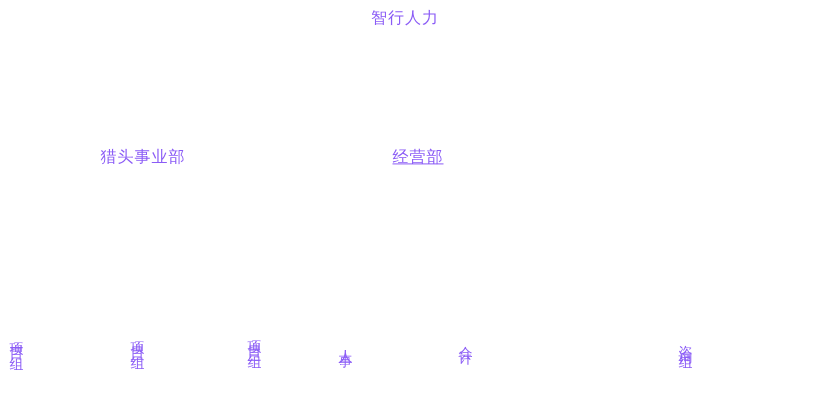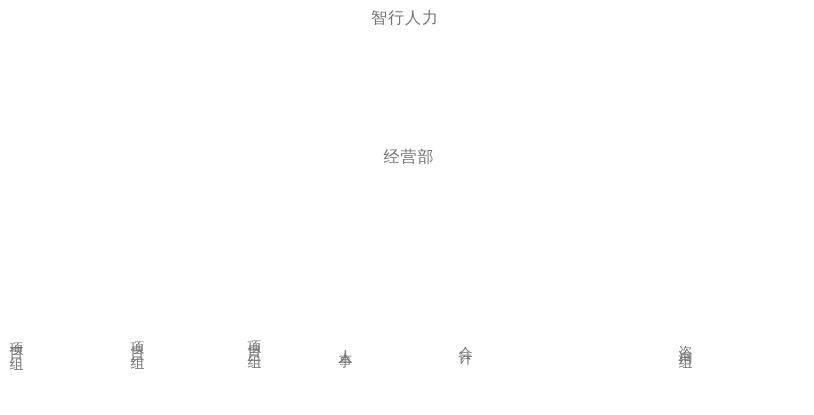--- a/index.html
+++ b/index.html
@@ -7,21 +7,21 @@
     padding: 0;
     background: #ffffff;
   }
   .canvas {
     position: relative;
     width: 814px;
     height: 415px;
     background: #ffffff;
     overflow: hidden;
     font-family: "DejaVu Sans", "Liberation Sans", sans-serif;
-    color: #737373;
+    color: #8b5cf6;
   }
   .node {
     position: absolute;
     transform: translate(-50%, -50%);
     white-space: nowrap;
     cursor: pointer;
     user-select: none;
   }
   .h-node {
     font-size: 16px;
@@ -36,21 +36,22 @@
     line-height: 1;
   }
 </style>
 </head>
 <body>
 
 <div class="canvas">
 
   <div class="node h-node" style="left:405px; top:18px;">智行人力</div>
 
-  <div class="node h-node" style="left:409px; top:157px;">经营部</div>
+  <div class="node h-node" style="left:143px; top:157px;">猎头事业部</div>
+  <div class="node h-node" style="left:418px; top:157px;text-decoration:underline;">经营部</div>
 
   <div class="node v-node" style="left:17px; top:341px;">项目一组</div>
   <div class="node v-node" style="left:138px; top:340px;">项目二组</div>
   <div class="node v-node" style="left:255px; top:339px;">项目三组</div>
   <div class="node v-node" style="left:346px; top:343px;">人事</div>
   <div class="node v-node" style="left:466px; top:340px;">会计</div>
   <div class="node v-node" style="left:686px; top:341px;">咨询组</div>
 
 </div>
 

